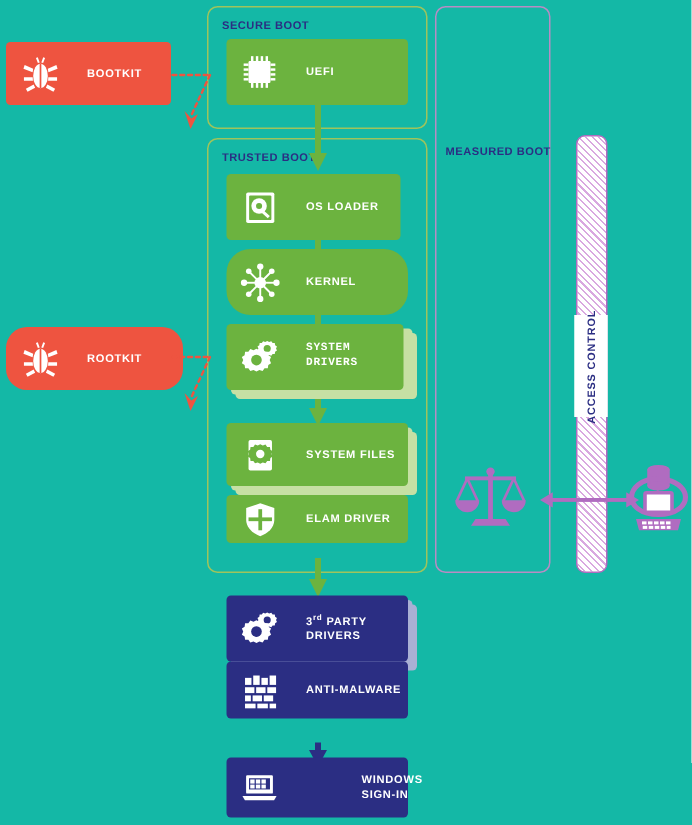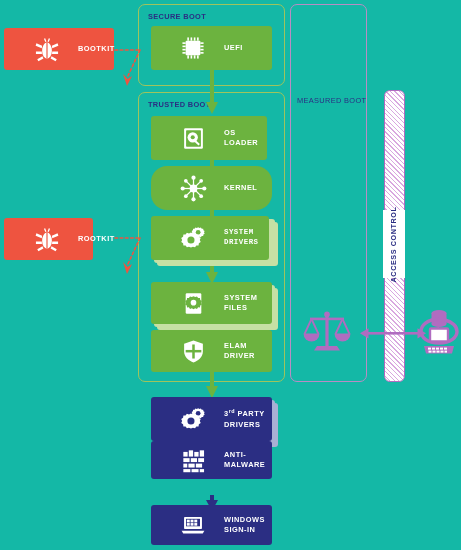--- a/index.html
+++ b/index.html
@@ -39,21 +39,20 @@
     background: transparent;
   }
 
   
   .box {
     position: absolute;
     display: flex;
     align-items: center;
     border-radius: 3px;
     box-sizing: border-box;
-    padding-left: 20px;
   }
   .box .label {
     color: #ffffff;
     font-size: 7.4px;
     font-weight: bold;
     letter-spacing: 0.5px;
     line-height: 1.35;
     white-space: pre-line;
   }
   .box .ico {
@@ -100,21 +99,21 @@
     font-size: 7.2px;
     font-weight: bold;
     letter-spacing: 0.6px;
     white-space: nowrap;
     transform: rotate(-90deg);
   }
   .measured-label {
     position: absolute;
     color: #2b2e83;
     font-size: 7.4px;
-    font-weight: normal;
+    font-weight: bold;
     letter-spacing: 0.35px;
     white-space: nowrap;
   }
   svg { display: block; overflow: visible; }
 </style>
 </head>
 <body>
 
 <div id="canvas">
 
@@ -145,21 +144,21 @@
   </div>
 
   <div class="abs" style="left:114px; top:40px; width:40px; height:52px;">
     <svg width="40" height="52" viewBox="0 0 40 52">
       <path d="M1 10 L26 10" stroke="#ee5440" stroke-width="1.6" fill="none" stroke-dasharray="2.6,2.6" stroke-linecap="round"></path>
       <path d="M26 10 L13 38" stroke="#ee5440" stroke-width="1.6" fill="none" stroke-dasharray="2.6,2.6" stroke-linecap="round"></path>
       <path d="M9 34 L13 46 L18 36 L13.5 39 Z" fill="#ee5440"></path>
     </svg>
   </div>
 
-  <div class="box red" style="left:4px; top:218px; width:89px; height:42px;">
+  <div class="box red" style="left:4px; top:218px; width:118px; height:42px;border-radius:14px;">
     <span class="ico" style="width:34px; height:34px; margin-left:6px;">
       <svg width="26" height="26" viewBox="0 0 32 32" fill="#ffffff">
         <path d="M13 3 l1.6 4.2 M19 3 l-1.6 4.2" stroke="#ffffff" stroke-width="1.6" fill="none"></path>
         <ellipse cx="16" cy="18" rx="6" ry="10"></ellipse>
         <rect x="15.3" y="8" width="1.4" height="20" fill="#ee5440"></rect>
         <path d="M10 12 L3 9 L2 12 L9.5 15 Z"></path>
         <path d="M22 12 L29 9 L30 12 L22.5 15 Z"></path>
         <path d="M9.6 19 L2.4 19 L2.4 22 L9.8 22 Z"></path>
         <path d="M22.4 19 L29.6 19 L29.6 22 L22.2 22 Z"></path>
         <path d="M10.4 25 L4 28.5 L5.4 31 L11.6 27.6 Z"></path>
@@ -318,21 +317,21 @@
     <span class="label" style="margin-left:14px;">SYSTEM FILES</span>
   </div>
 
   <div class="arrow-green" style="left:205px; top:330px;">
     <svg width="14" height="20" viewBox="0 0 14 20">
       <rect x="5" y="0" width="4" height="8" fill="#6cb33f"></rect>
       <path d="M1 6 L7 18 L13 6 Z" fill="#6cb33f"></path>
     </svg>
   </div>
 
-  <div class="box green" style="left:151px; top:330px; width:121px; height:42px;">
+  <div class="box green" style="left:151px; top:330px; width:121px; height:32px;">
     <span class="ico" style="width:34px; height:34px; margin-left:5px;">
       <svg width="25" height="25" viewBox="0 0 32 32">
         <path d="M16 2 L28 6 L28 16 C28 23 22 28 16 30 C10 28 4 23 4 16 L4 6 Z" fill="#ffffff"></path>
         <rect x="14.4" y="7" width="3.2" height="18" fill="#6cb33f"></rect>
         <rect x="6" y="14" width="20" height="3.2" fill="#6cb33f"></rect>
       </svg>
     </span>
     <span class="label" style="margin-left:14px;">ELAM DRIVER</span>
   </div>
 
@@ -398,21 +397,21 @@
     <span class="label" style="margin-left:14px;">ANTI-MALWARE</span>
   </div>
 
   <div class="arrow-navy" style="left:205px; top:495px;">
     <svg width="14" height="18" viewBox="0 0 14 18">
       <rect x="5" y="0" width="4" height="7" fill="#2b2e83"></rect>
       <path d="M1 5 L7 16 L13 5 Z" fill="#2b2e83"></path>
     </svg>
   </div>
 
-  <div class="box navy" style="left:151px; top:505px; width:121px; height:40px;">
+  <div class="box navy" style="left:151px; top:505px; width:121px; height:40px;gap:37px;">
     <span class="ico" style="width:34px; height:34px; margin-left:5px;">
       <svg width="26" height="26" viewBox="0 0 32 32" fill="#ffffff">
         <rect x="5" y="6" width="22" height="15" rx="1" fill="#ffffff"></rect>
         <rect x="7.4" y="8.4" width="17.2" height="9.2" fill="#2b2e83"></rect>
         <g fill="#ffffff">
           <rect x="8.4" y="9.4" width="3.6" height="3.4"></rect>
           <rect x="13" y="9.4" width="3.6" height="3.4"></rect>
           <rect x="17.6" y="9.4" width="3.6" height="3.4"></rect>
           <rect x="8.4" y="13.6" width="3.6" height="3.2"></rect>
           <rect x="13" y="13.6" width="3.6" height="3.2"></rect>

